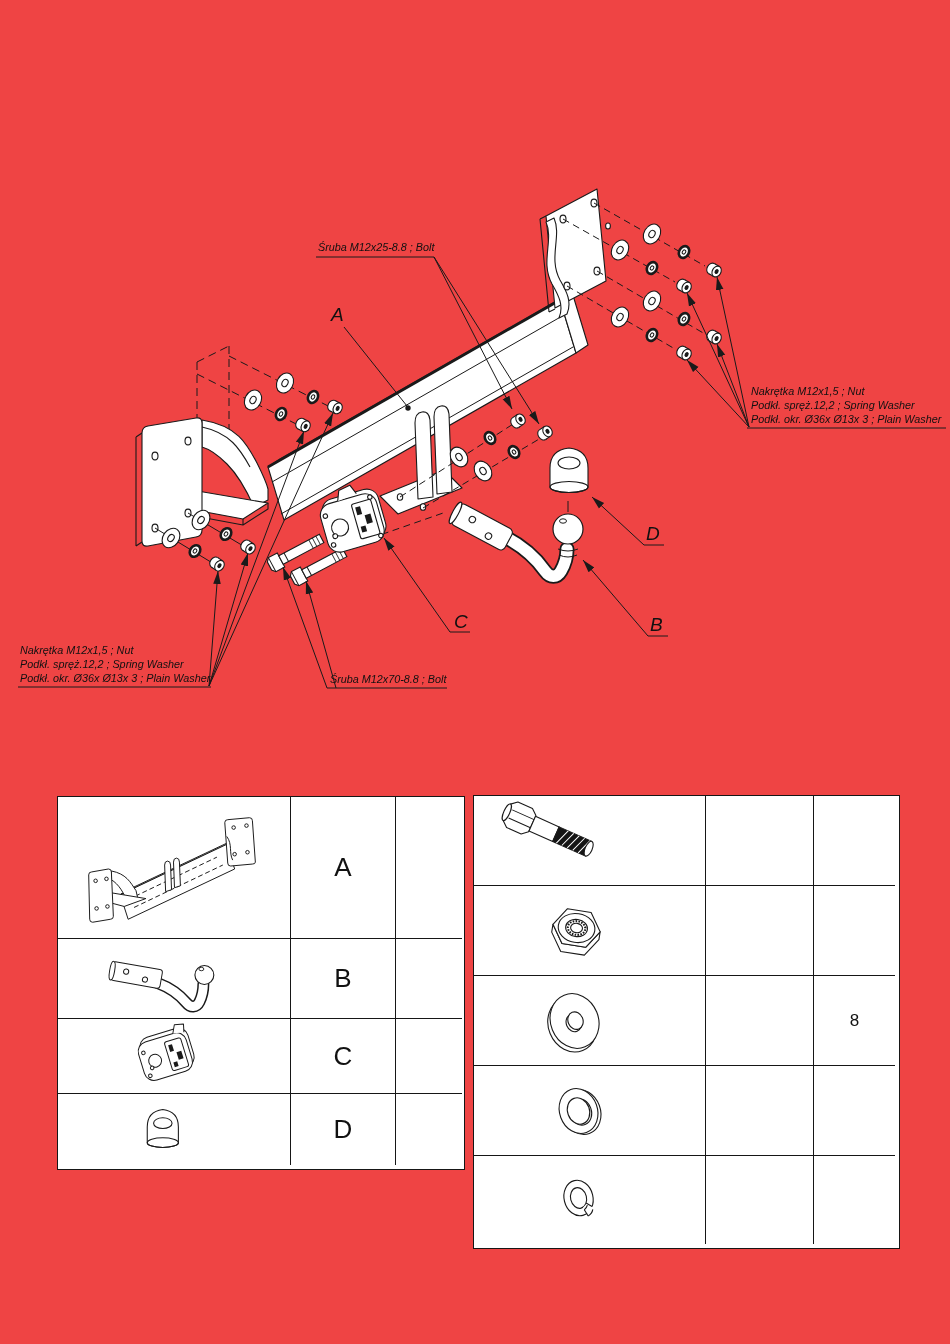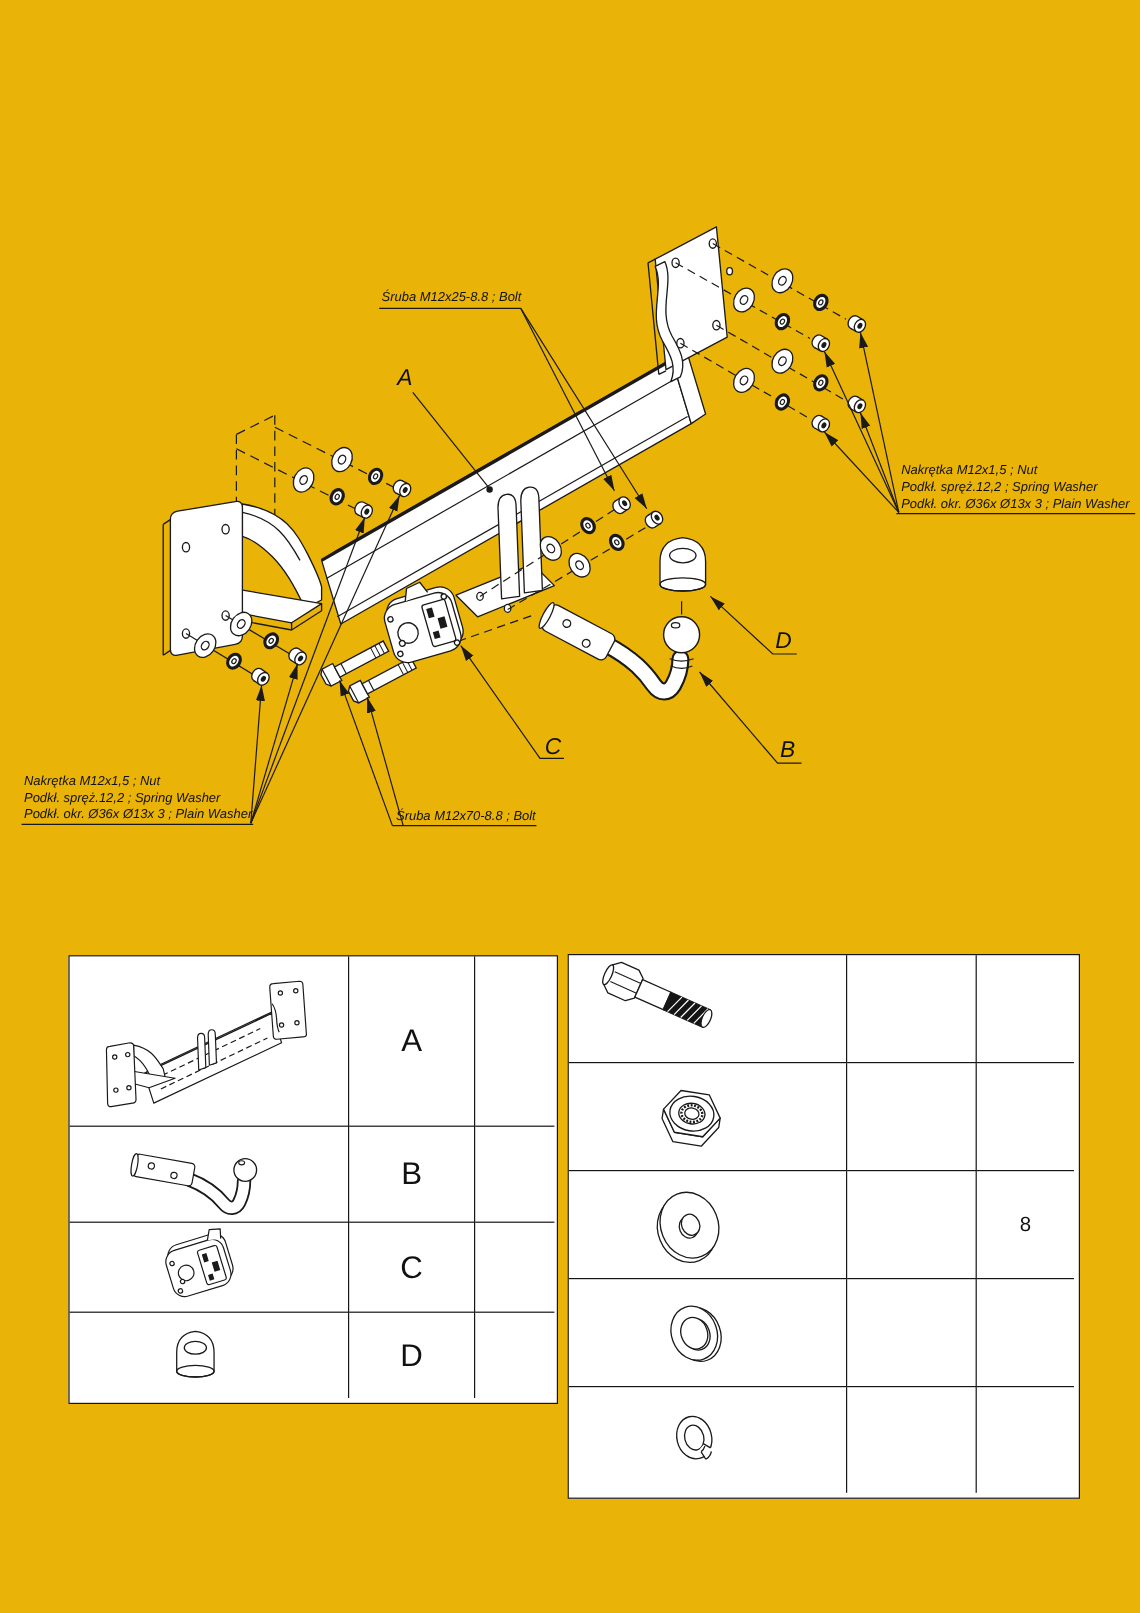--- a/index.html
+++ b/index.html
@@ -1,16 +1,16 @@
 <!DOCTYPE html>
 <html><head>
 <meta charset="utf-8">
 <style>
   html,body{margin:0;padding:0;background:#fff;}
-  .page{position:relative;width:950px;height:1344px;background:#eab308;overflow:hidden;
+  .page{position:relative;width:950px;height:1344px;background:#ef4444;overflow:hidden;
         font-family:"Liberation Sans",sans-serif;color:#111;}
   svg{display:block;}
   .diagram{position:absolute;left:0;top:0;}
   .callout{font:italic 10.8px "Liberation Sans",sans-serif;fill:#111;}
   .plabel{font:italic 19px "Liberation Sans",sans-serif;fill:#111;}
   
   .tbl{position:absolute;border:1.6px solid #161616;display:grid;background:#fff;}
   .parts-tbl{left:57px;top:796px;width:406px;height:372px;
              grid-template-columns:233px 105px 66px;
              grid-template-rows:142px 80px 75px 71px;}

